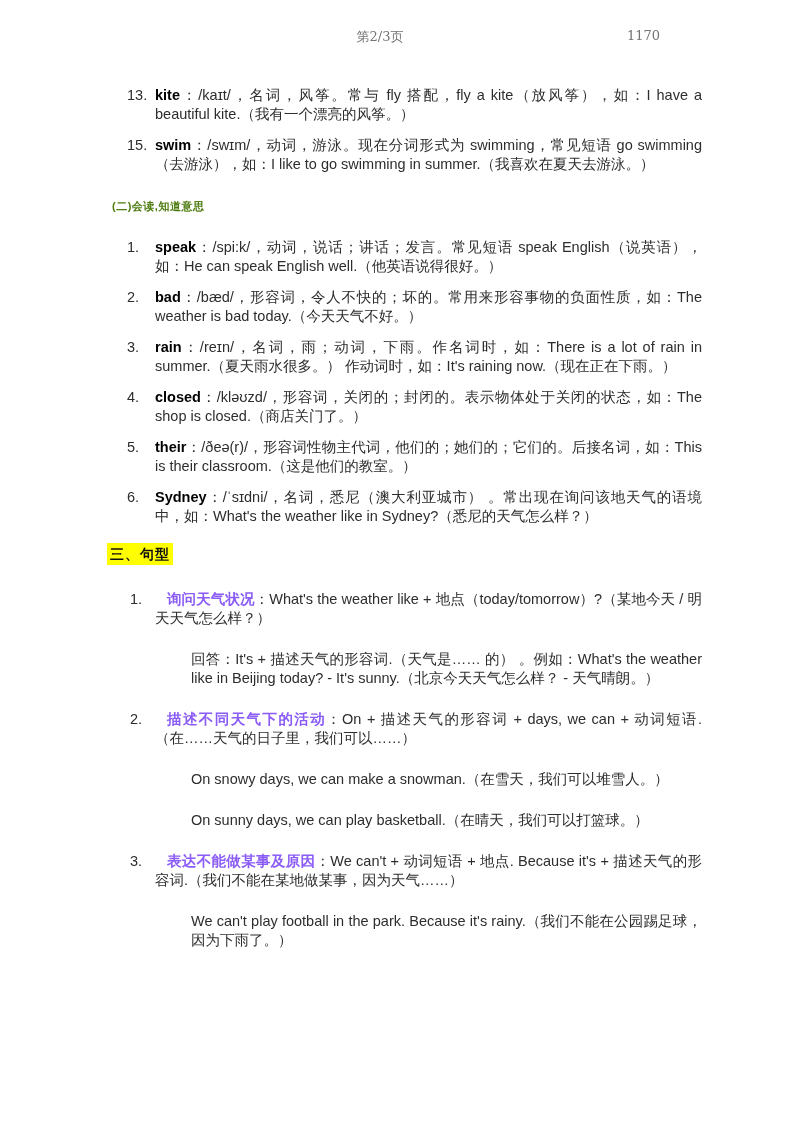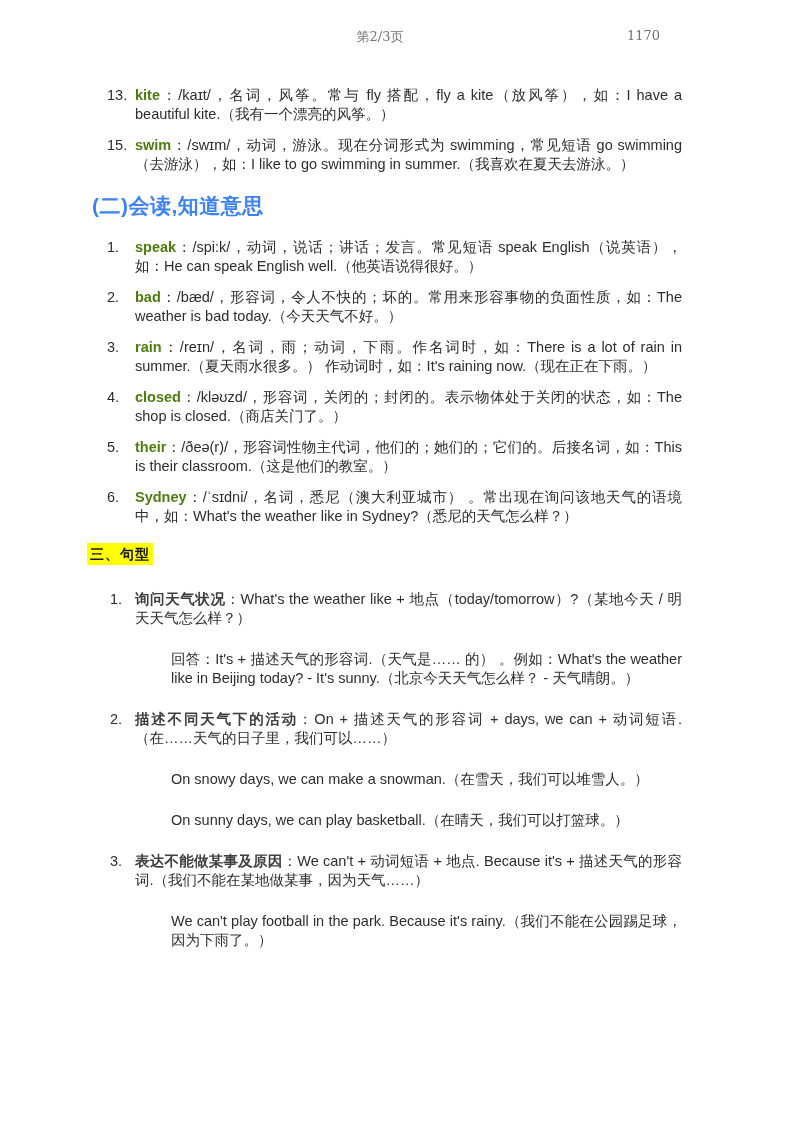--- a/index.html
+++ b/index.html
@@ -12,45 +12,45 @@
   .page { position:relative; width:793px; height:1122px; background:#fff; overflow:hidden; }
 
   .page-header {
     position:absolute; top:28px; left:100px; right:133px;
     font-family:"DejaVu Serif","Liberation Serif",serif;
     font-size:13px; color:#737373; height:18px;
   }
   .page-header .center-label { display:block; text-align:center; }
   .page-header .right-label { position:absolute; right:0; top:0; }
 
-  .content { position:absolute; left:92px; top:86px; width:590px; }
+  .content { position:absolute; left:112px; top:86px; width:590px; }
 
   .item { display:flex; margin-bottom:12px; }
   .item .num { flex:none; width:43px; padding-left:15px; font-size:14.5px; line-height:19px; }
   .item .body { flex:1; font-size:14.5px; line-height:19px; text-align:justify; }
-  .kw { font-weight:bold; color:#4d7c0f; }
+  .kw { font-weight:bold; color:#000000; }
 
   .section-heading-pink {
     margin:22px 0 22px 0;
-    font-size:21px; line-height:20px;
-    color:#3b82f6; letter-spacing:0.5px;
+    font-size:11px; line-height:20px;
+    color:#4d7c0f; letter-spacing:0.5px;
   }
 
   .section-heading-yellow-wrap { margin:17px 0 25px -5px; }
   .section-heading-yellow {
     display:inline-block;
     background:#ffff00;
     font-size:14px; line-height:22px; font-weight:bold; color:#111;
     padding:0 3px; letter-spacing:1px;
   }
 
   .pattern-item { display:flex; margin-bottom:22px; }
   .pattern-item .num { flex:none; width:43px; padding-left:18px; font-size:14.5px; line-height:19px; }
   .pattern-item .body { flex:1; font-size:14.5px; line-height:19px; text-align:justify; }
-  .pattern-label { font-weight:bold; color:#404040; }
+  .pattern-label { font-weight:bold; color:#8b5cf6;margin-left:12px; }
   .sub-para { margin-top:22px; margin-left:36px; text-align:justify; }
   .pattern-item.tight { margin-bottom:16px; }
 </style>
 </head>
 <body>
 
 <div class="page">
 
   <div class="page-header">
     <span class="center-label">第2/3页</span>

